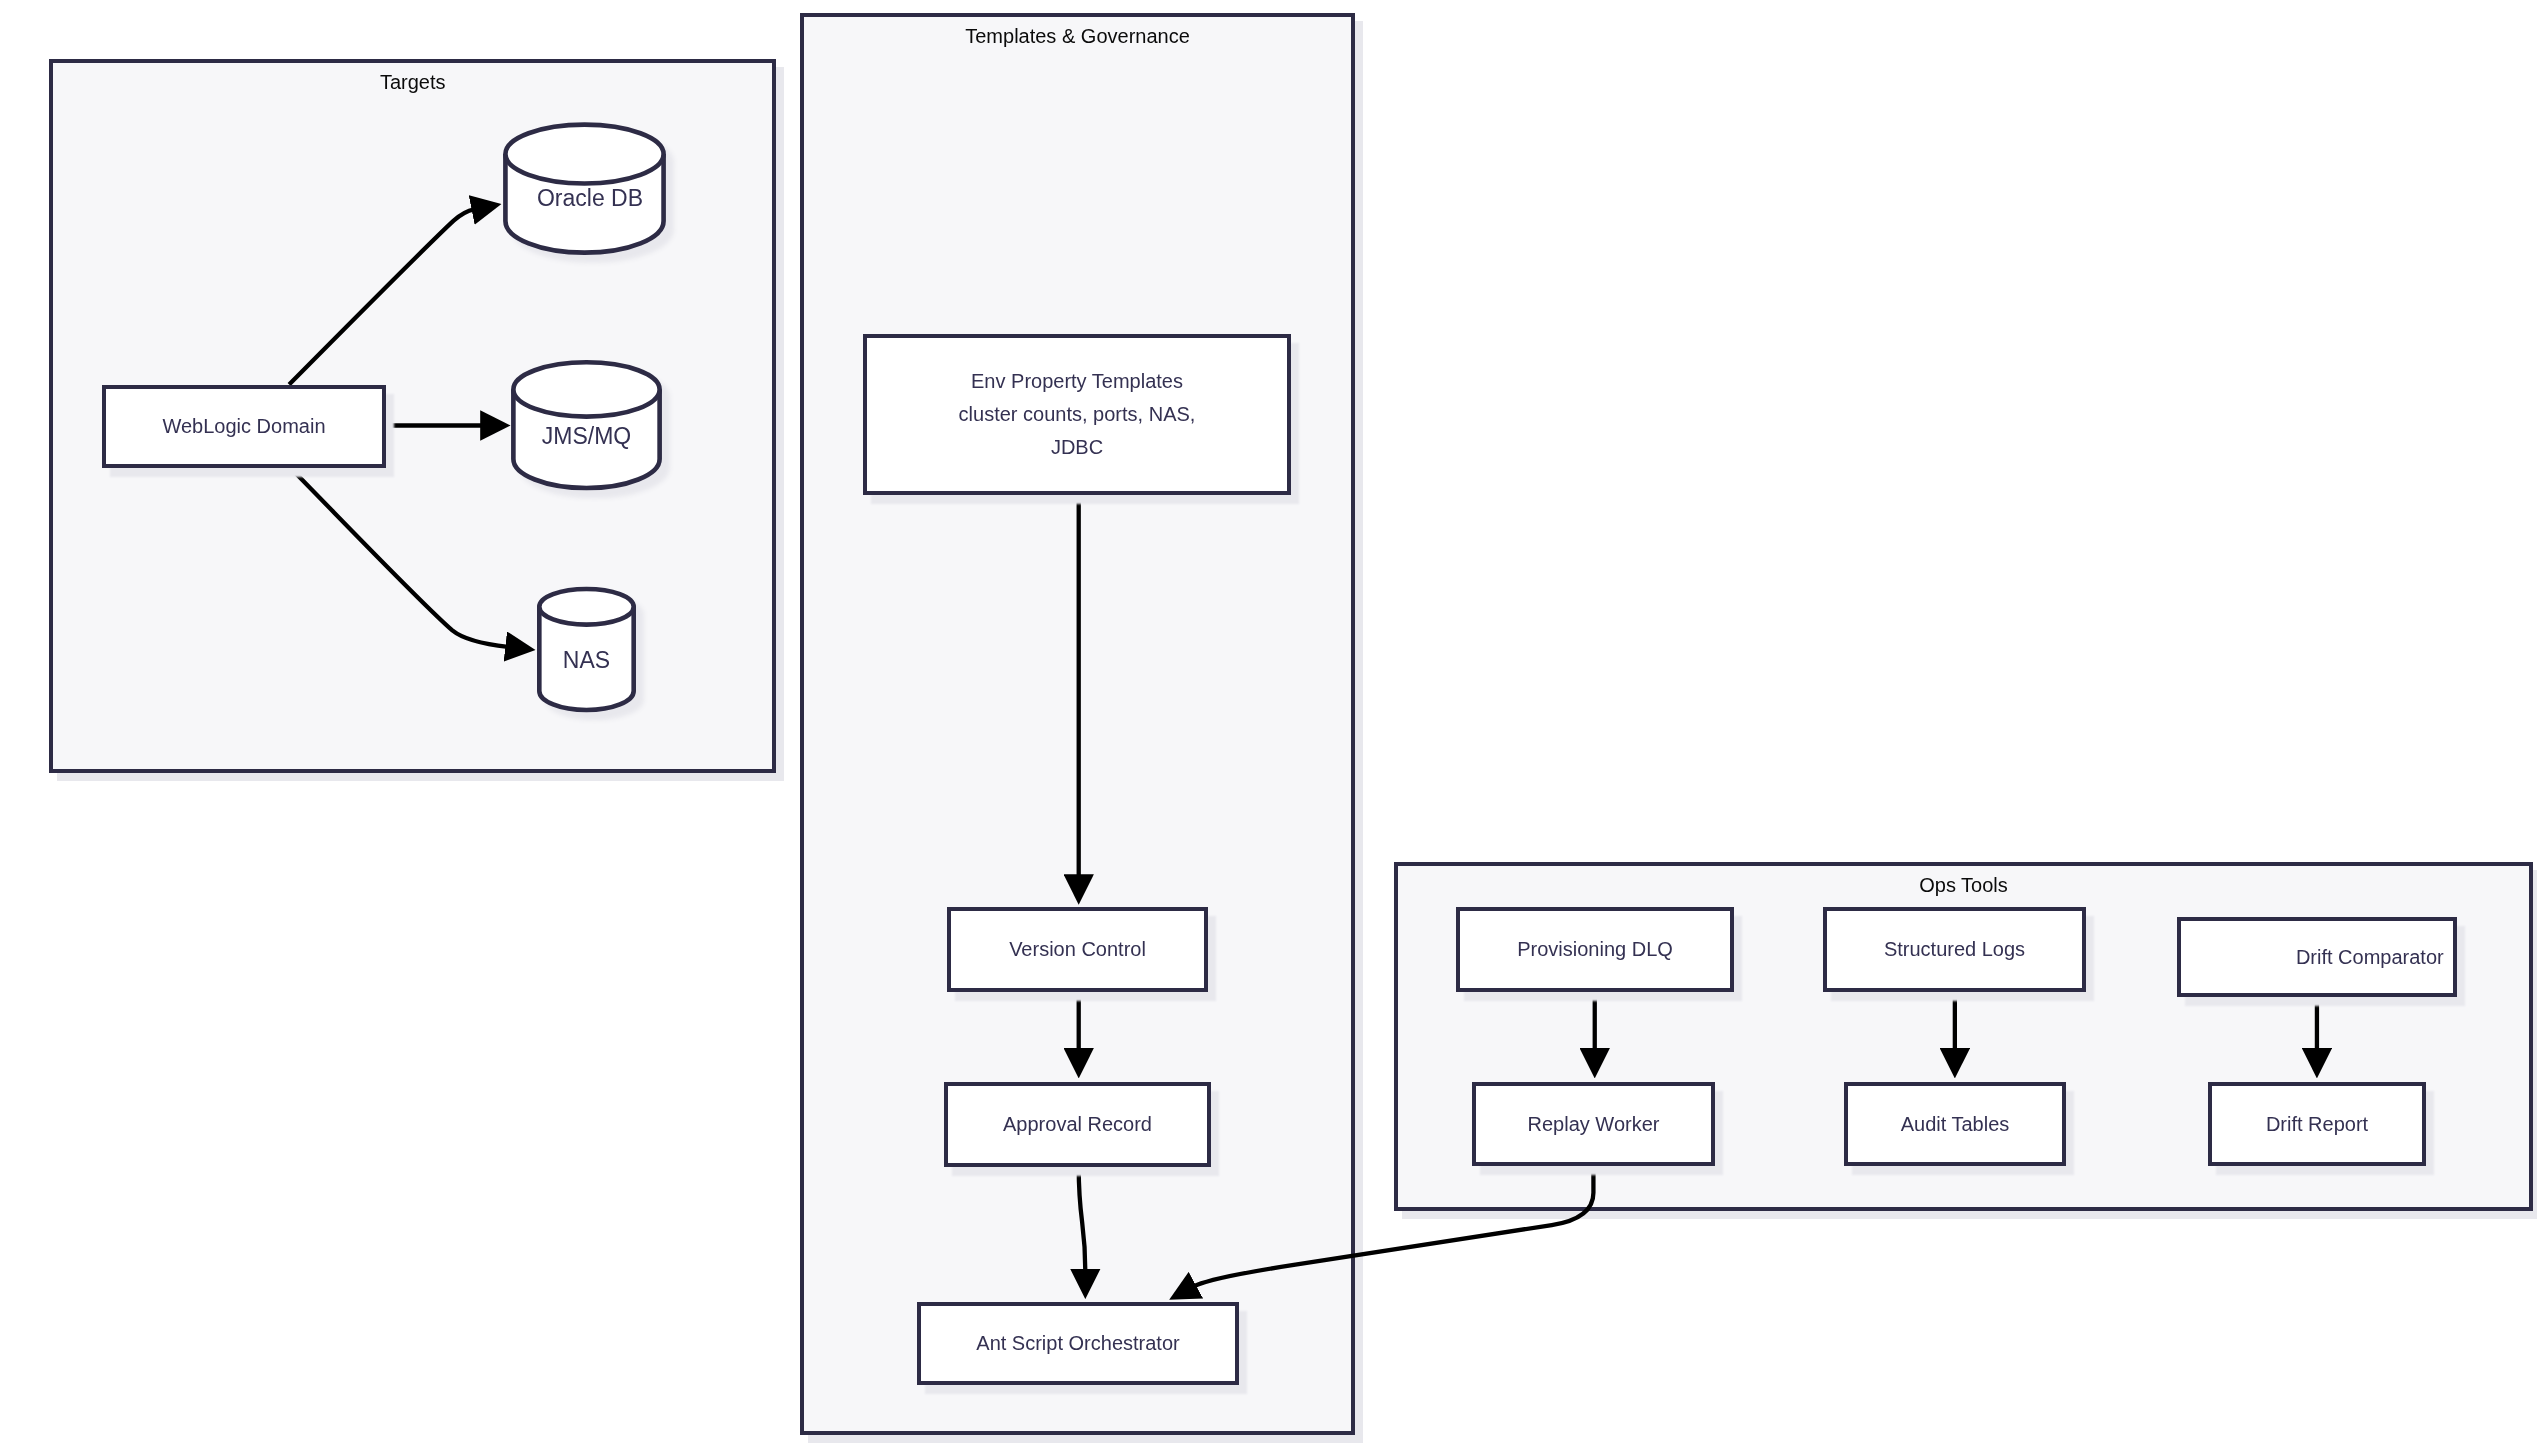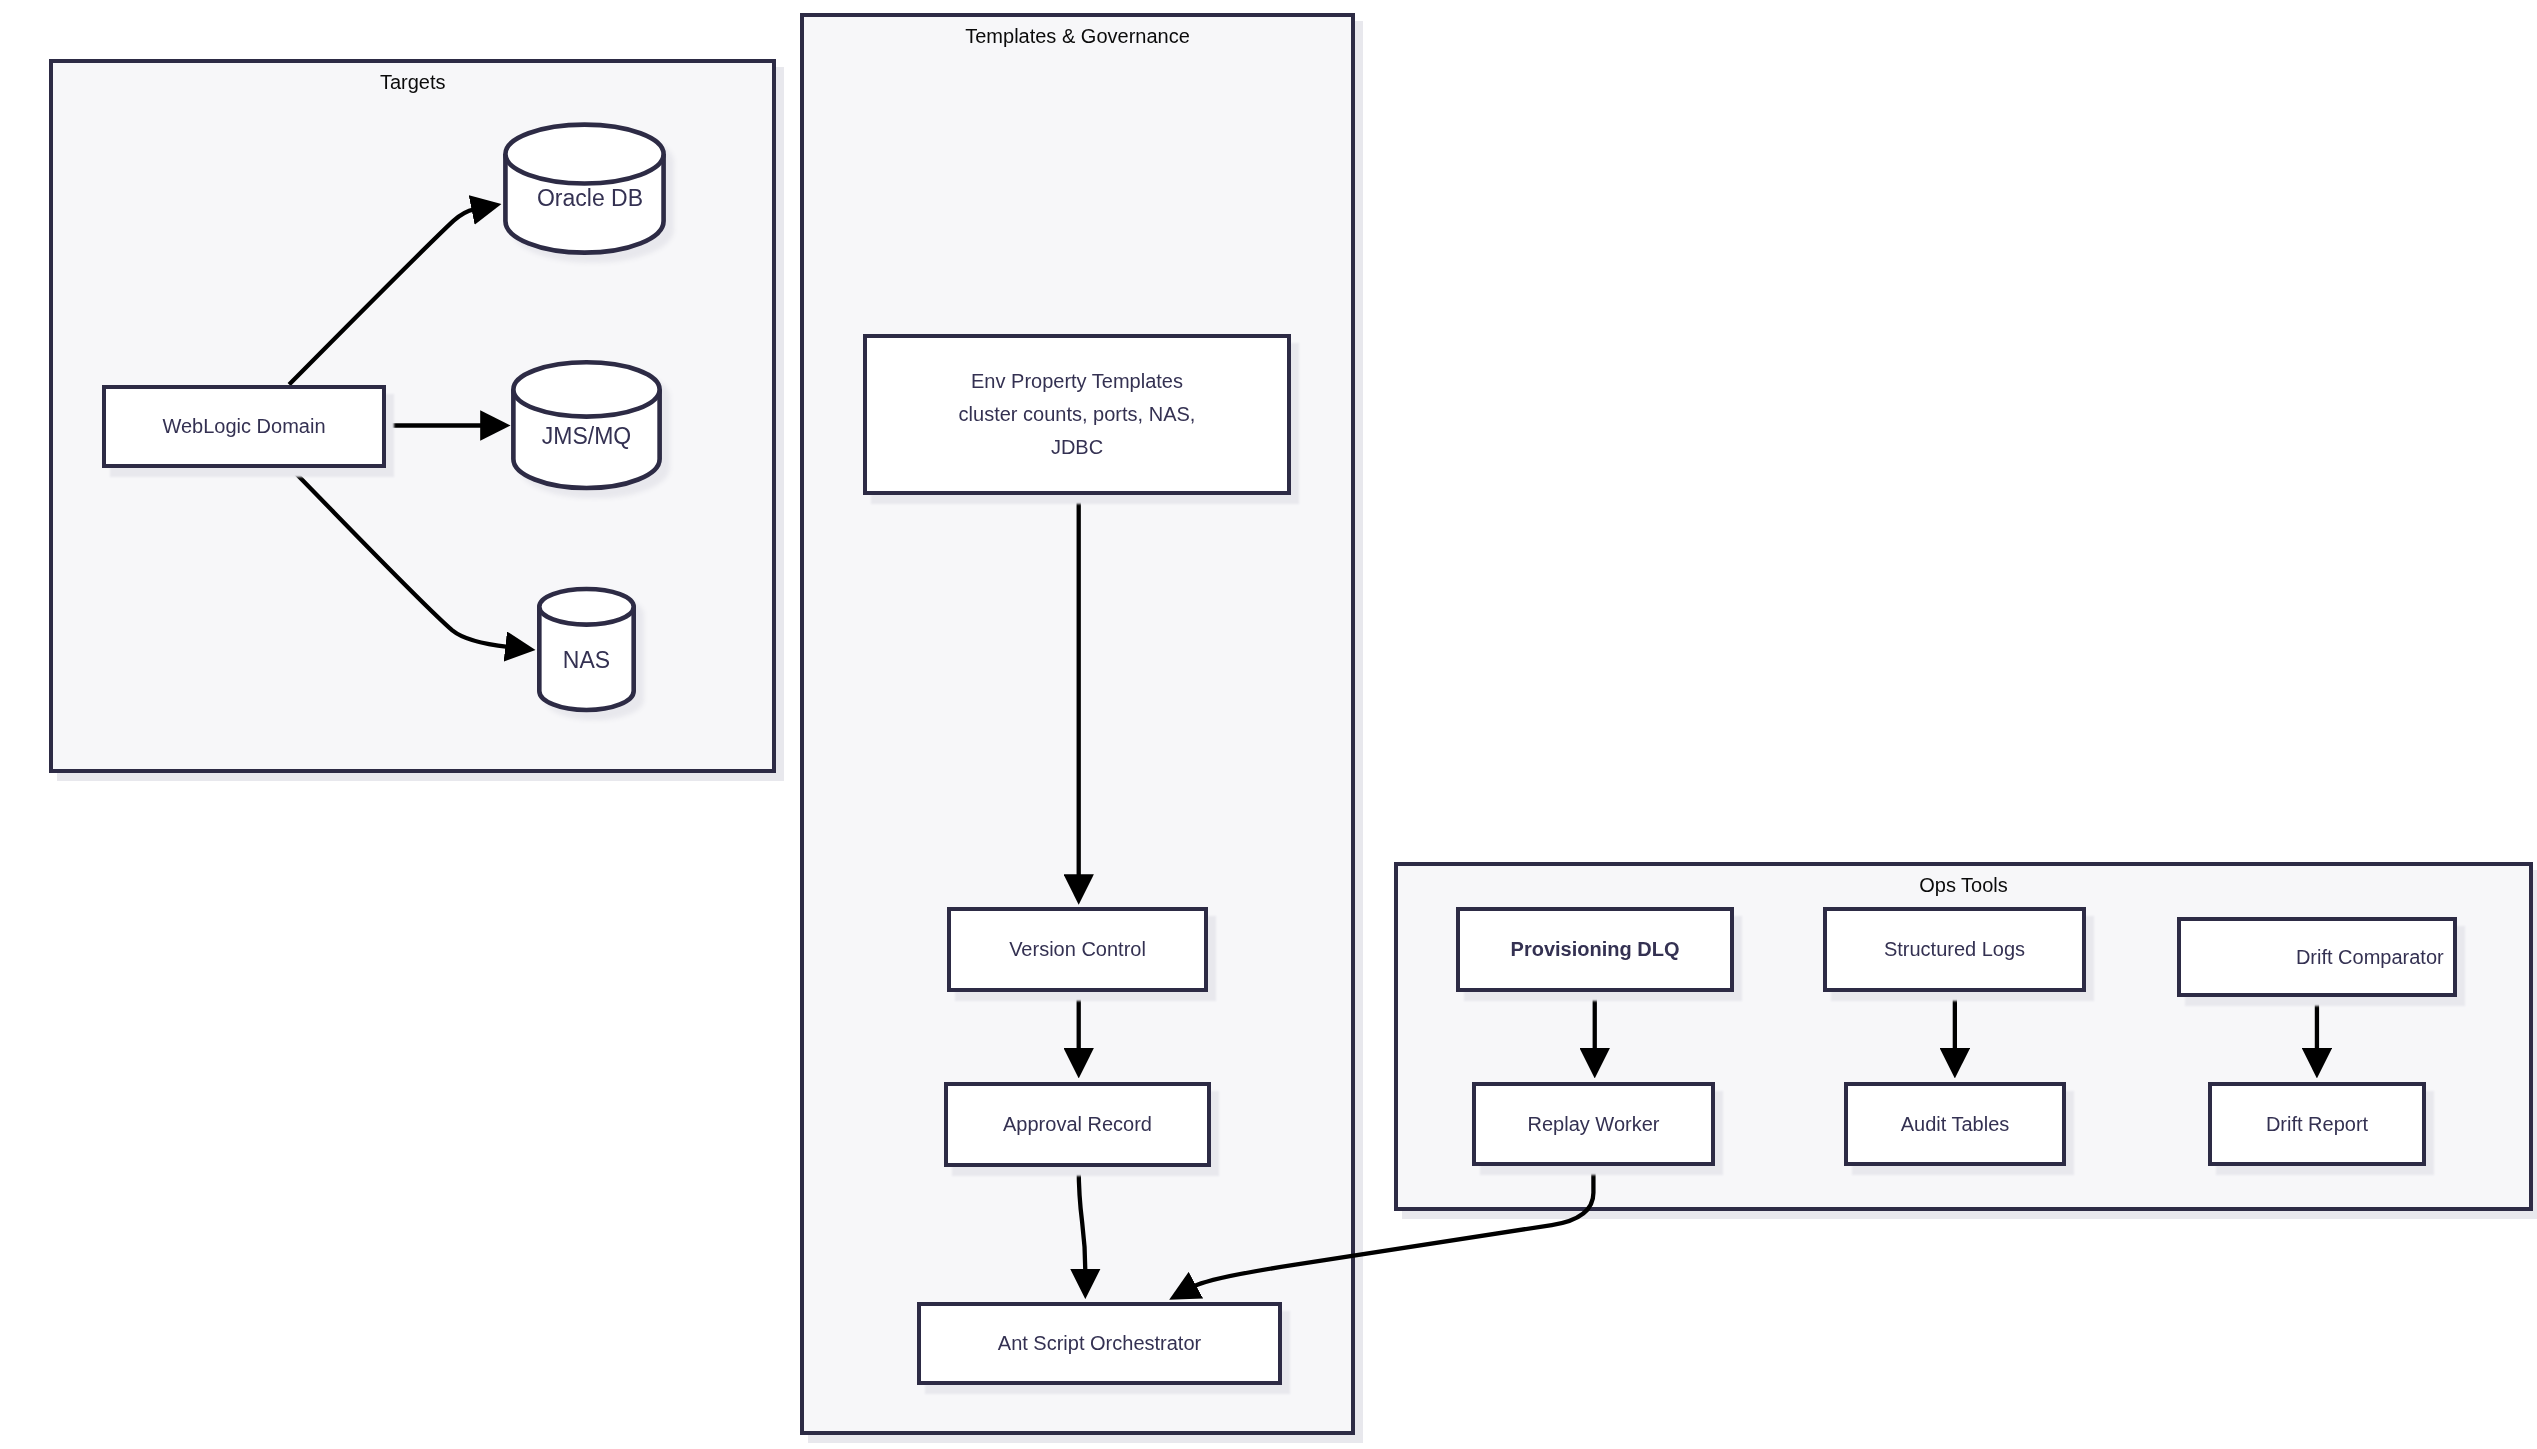--- a/index.html
+++ b/index.html
@@ -104,25 +104,25 @@
   </div>
 
   <div class="node" style="left:947px;top:907px;width:261px;height:85px;">
     <span class="label">Version Control</span>
   </div>
 
   <div class="node" style="left:944px;top:1082px;width:267px;height:85px;">
     <span class="label">Approval Record</span>
   </div>
 
-  <div class="node" style="left:917px;top:1302px;width:365px;height:83px;justify-content:center;">
+  <div class="node" style="left:917px;top:1302px;width:322px;height:83px;justify-content:center;">
     <span class="label">Ant Script Orchestrator</span>
   </div>
 
-  <div class="node" style="left:1456px;top:907px;width:278px;height:85px;font-weight:bold;">
+  <div class="node" style="left:1456px;top:907px;width:278px;height:85px;">
     <span class="label">Provisioning DLQ</span>
   </div>
 
   <div class="node" style="left:1472px;top:1082px;width:243px;height:84px;">
     <span class="label">Replay Worker</span>
   </div>
 
   <div class="node" style="left:1823px;top:907px;width:263px;height:85px;">
     <span class="label">Structured Logs</span>
   </div>

